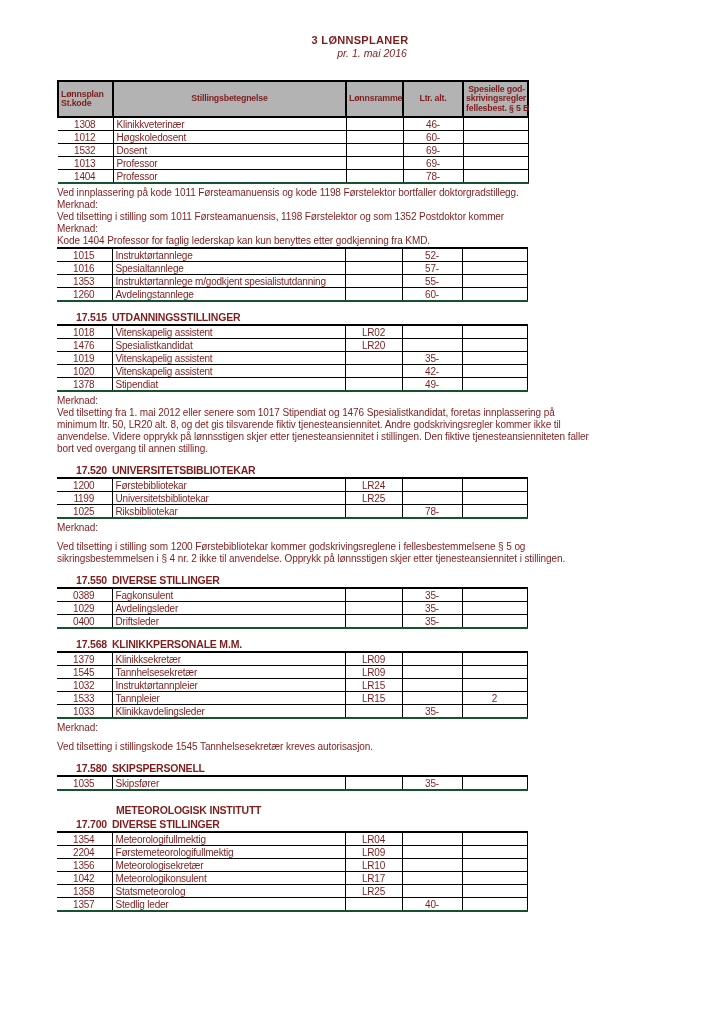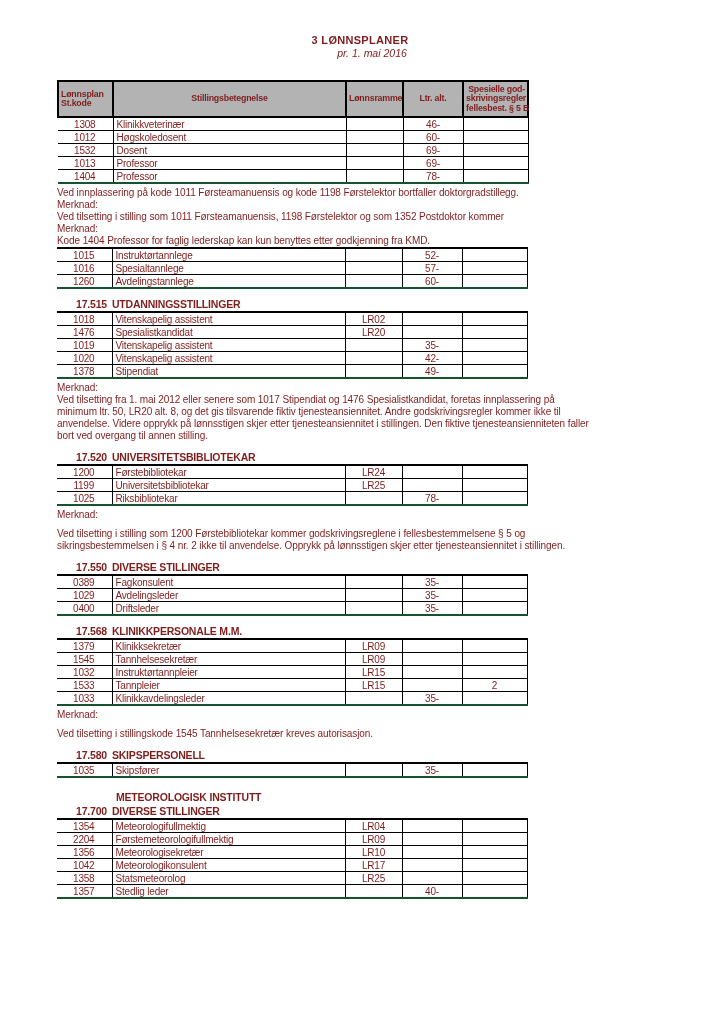--- a/index.html
+++ b/index.html
@@ -149,20 +149,27 @@
         <td class="c-sp"></td>
       </tr>
       <tr>
         <td class="c-code">1016</td>
         <td class="c-title">Spesialtannlege</td>
         <td class="c-lr"></td>
         <td class="c-ltr">57-</td>
         <td class="c-sp"></td>
       </tr>
       <tr>
+        <td class="c-code">1353</td>
+        <td class="c-title">Instruktørtannlege m/godkjent spesialistutdanning</td>
+        <td class="c-lr"></td>
+        <td class="c-ltr">55-</td>
+        <td class="c-sp"></td>
+      </tr>
+      <tr>
         <td class="c-code">1260</td>
         <td class="c-title">Avdelingstannlege</td>
         <td class="c-lr"></td>
         <td class="c-ltr">60-</td>
         <td class="c-sp"></td>
       </tr>
     </tbody>
   </table>
 
   <div class="section-title">

